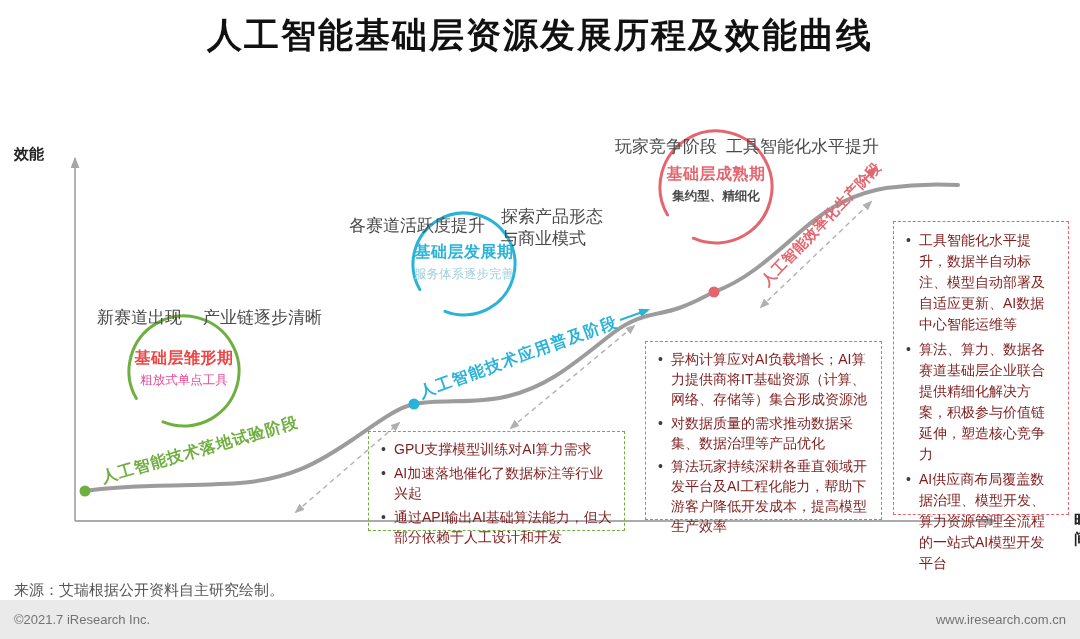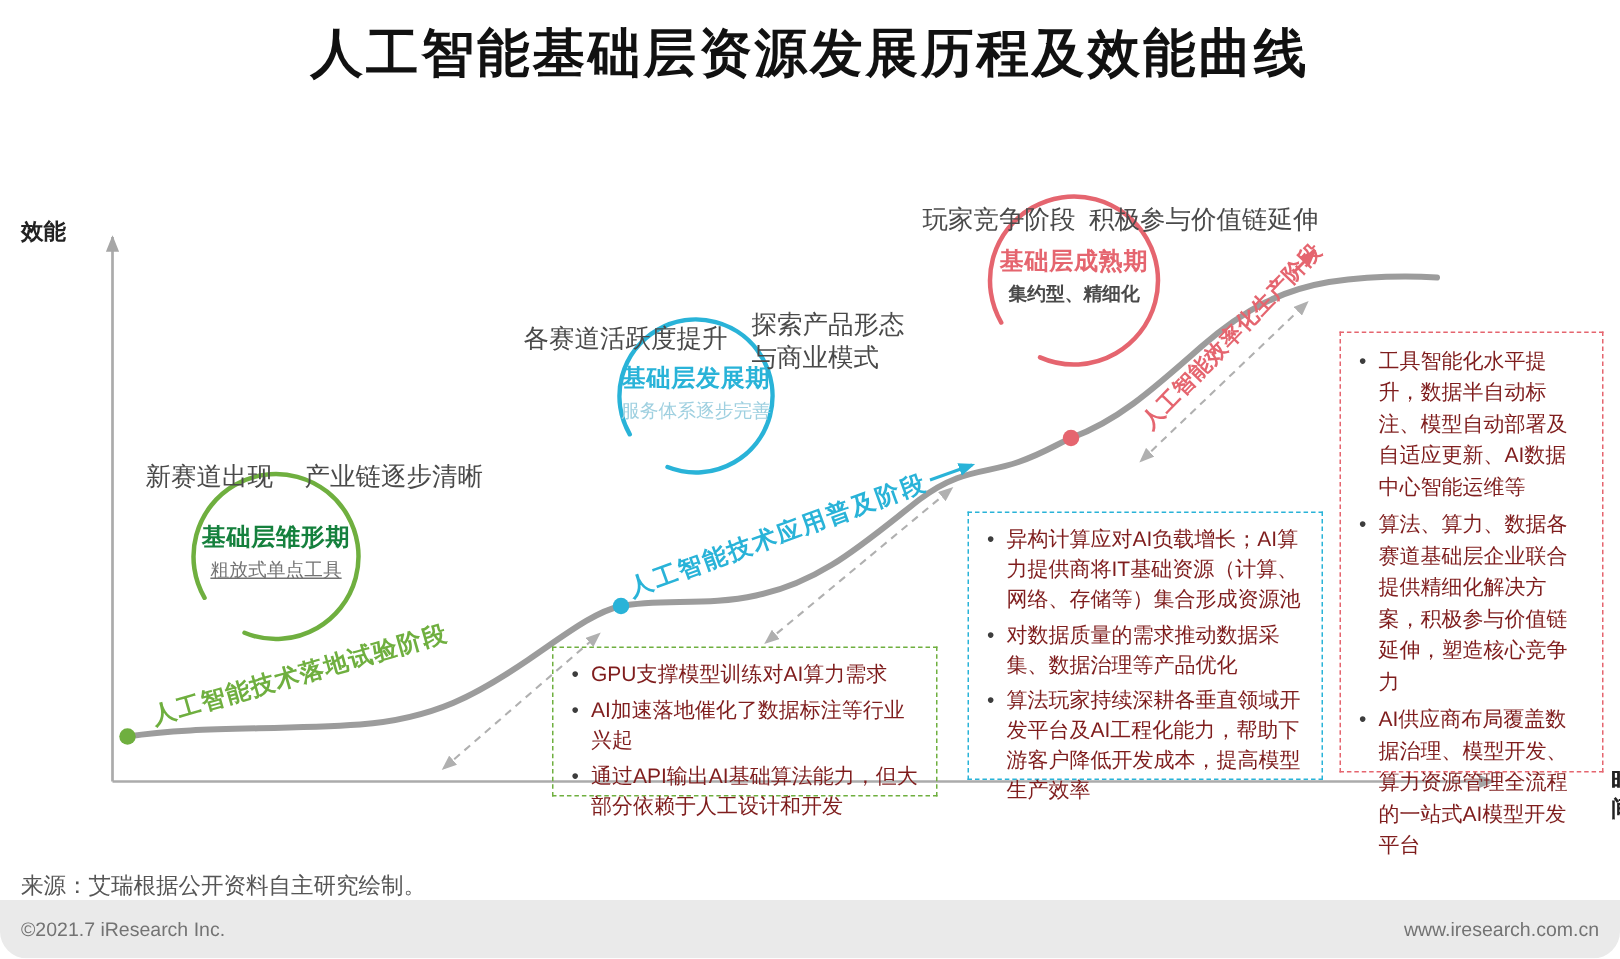--- a/index.html
+++ b/index.html
@@ -1,38 +1,38 @@
 <!DOCTYPE html>
 <html><head>
 <meta charset="utf-8">
 <style>
   html,body{margin:0;padding:0;background:#ffffff;}
   body{font-family:"Liberation Sans","DejaVu Sans",sans-serif;}
-  .canvas{position:relative;width:1080px;height:639px;background:#fff;overflow:hidden;border-radius:18px;}
+  .canvas{position:relative;width:1080px;height:639px;background:#fff;overflow:hidden;}
 
   .title{position:absolute;top:12px;left:0;width:100%;text-align:center;
          font-size:35px;font-weight:bold;color:#111;letter-spacing:2px;margin:0;}
 
   .chart-svg{position:absolute;top:0;left:0;}
 
   .axis-label{position:absolute;font-size:15px;font-weight:bold;color:#222;}
   .y-label{left:14px;top:145px;}
   .x-label{left:1040px;top:511px;padding-left:34px;}
 
   
   .stage-circ{position:absolute;text-align:center;}
   .sc1{left:122px;top:348px;width:124px;}
   .sc2{left:402px;top:242px;width:124px;}
   .sc3{left:654px;top:164px;width:124px;}
   .circ-title{font-size:16px;font-weight:bold;letter-spacing:0.5px;}
-  .sc1 .circ-title{color:#15803d;}
+  .sc1 .circ-title{color:#ef4444;}
   .sc2 .circ-title{color:#29b3d8;}
   .sc3 .circ-title{color:#e5656f;}
   .circ-sub{font-size:12.5px;margin-top:3px;}
-  .sc1 .circ-sub{color:#737373;text-decoration:underline;}
+  .sc1 .circ-sub{color:#ec4899;}
   .sc2 .circ-sub{color:#9fd0e0;}
   .sc3 .circ-sub{color:#4a4a4a;font-weight:bold;}
 
   
   .ann{position:absolute;font-size:17px;color:#4a4a4a;}
   .ann-1a{left:97px;top:306px;}
   .ann-1b{left:203px;top:306px;}
   .ann-2a{left:349px;top:214px;}
   .ann-2b{left:501px;top:206px;width:112px;line-height:1.3;}
   .ann-3a{left:615px;top:135px;}
@@ -124,21 +124,21 @@
   <div class="stage-circ sc2">
     <div class="circ-title">基础层发展期</div>
     <div class="circ-sub">服务体系逐步完善</div>
   </div>
 
   <div class="ann ann-1a">新赛道出现</div>
   <div class="ann ann-1b">产业链逐步清晰</div>
   <div class="ann ann-2a">各赛道活跃度提升</div>
   <div class="ann ann-2b">探索产品形态与商业模式</div>
   <div class="ann ann-3a">玩家竞争阶段</div>
-  <div class="ann ann-3b">积极参与价值链延伸</div>
+  <div class="ann ann-3b">工具智能化水平提升</div>
 
   <div class="phase phase1">人工智能技术落地试验阶段</div>
   <div class="phase phase2">人工智能技术应用普及阶段</div>
   <div class="phase phase3">人工智能效率化生产阶段</div>
 
   <div class="note-box box1">
     <ul class="note-list">
       <li>GPU支撑模型训练对AI算力需求</li>
       <li>AI加速落地催化了数据标注等行业兴起</li>
       <li>通过API输出AI基础算法能力，但大部分依赖于人工设计和开发</li>

